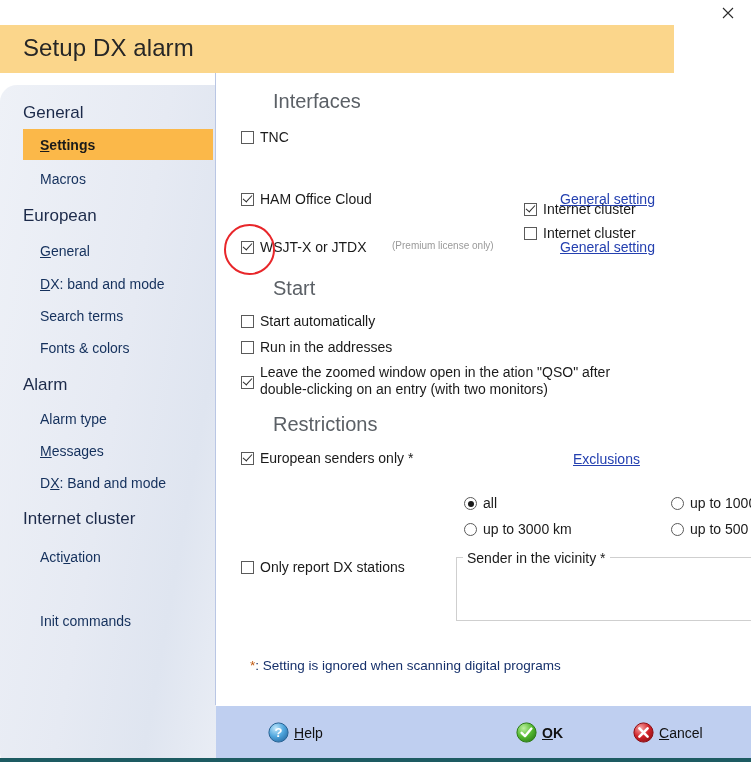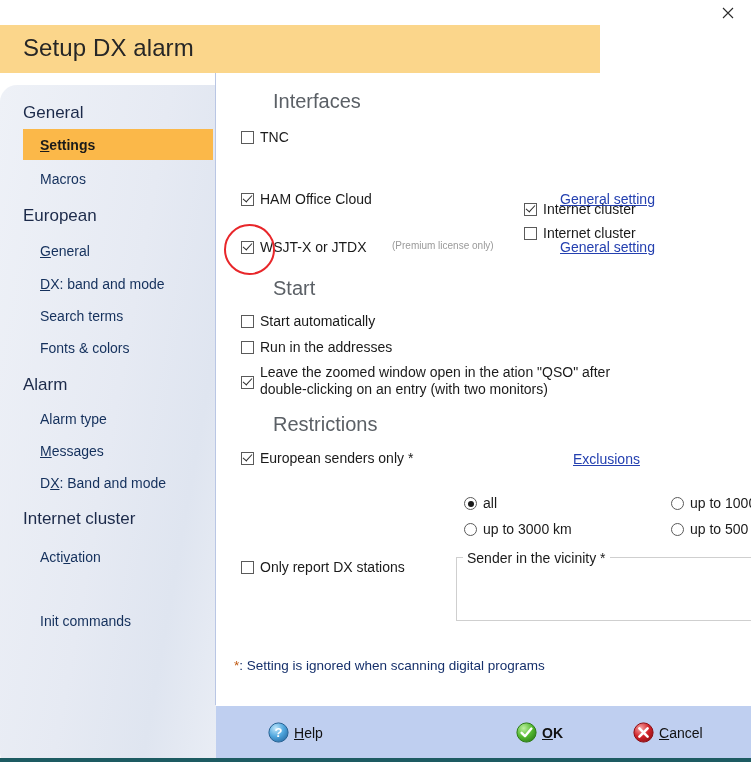--- a/index.html
+++ b/index.html
@@ -24,21 +24,21 @@
   .close-btn {
     position: absolute; right: 0; top: 0; width: 46px; height: 25px;
     display: flex; align-items: center; justify-content: center;
     color: #2b2b2b; font-size: 15px; line-height: 1;
     cursor: default; user-select: none;
   }
   .close-btn svg { display: block; }
 
   
   .header {
-    position: absolute; left: 0; top: 25px; width: 600px; height: 48px;
+    position: absolute; left: 0; top: 25px; width: 674px; height: 48px;
     background: #fbd68b;
   }
   .header-title {
     position: absolute; left: 23px; top: 9px;
     font-size: 24px; color: #262626; font-weight: 400;
     letter-spacing: .1px; white-space: nowrap;
   }
 
   
   .sidebar {
@@ -312,21 +312,21 @@
     <div class="cbrow" style="left:455px; top:448px">
       <span class="rb"></span>
       <span class="cb-label">up to 500 km</span>
     </div>
 
     <div class="cbrow" style="left:25px; top:486px">
       <span class="cb"></span>
       <span class="cb-label">Only report DX stations</span>
     </div>
 
-    <div class="footnote" style="left:18px">
+    <div class="footnote" style="left:34px">
       <span class="ast">*</span><span>: Setting is ignored when scanning digital programs</span>
     </div>
   </div>
 
   <div class="annot"></div>
 
   <div class="footer">
 
     <div class="fbtn" style="left:52px">
       <span class="glyph">

